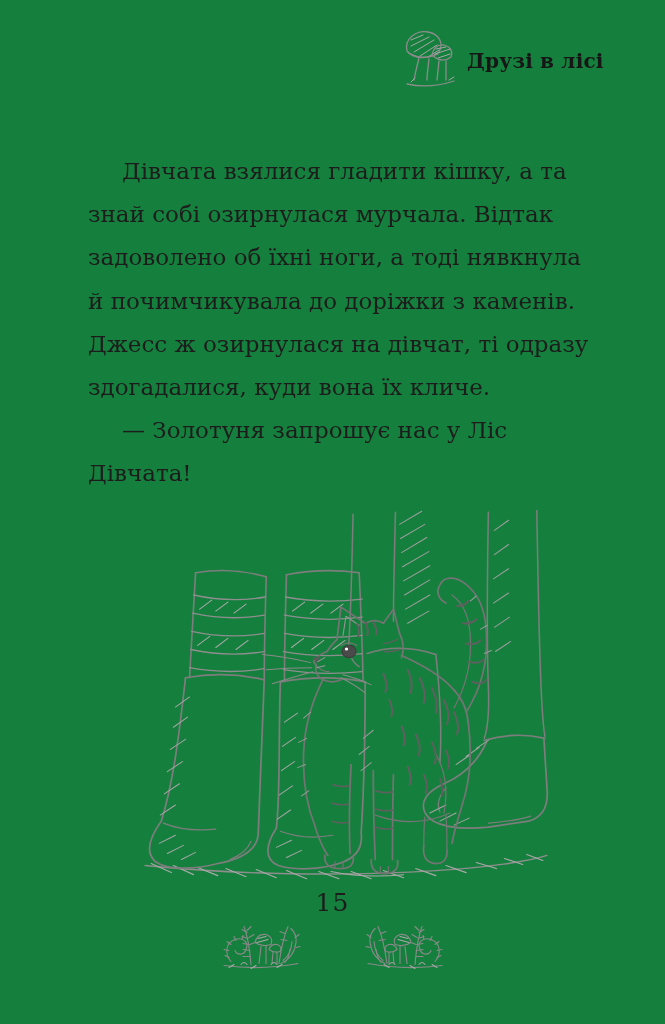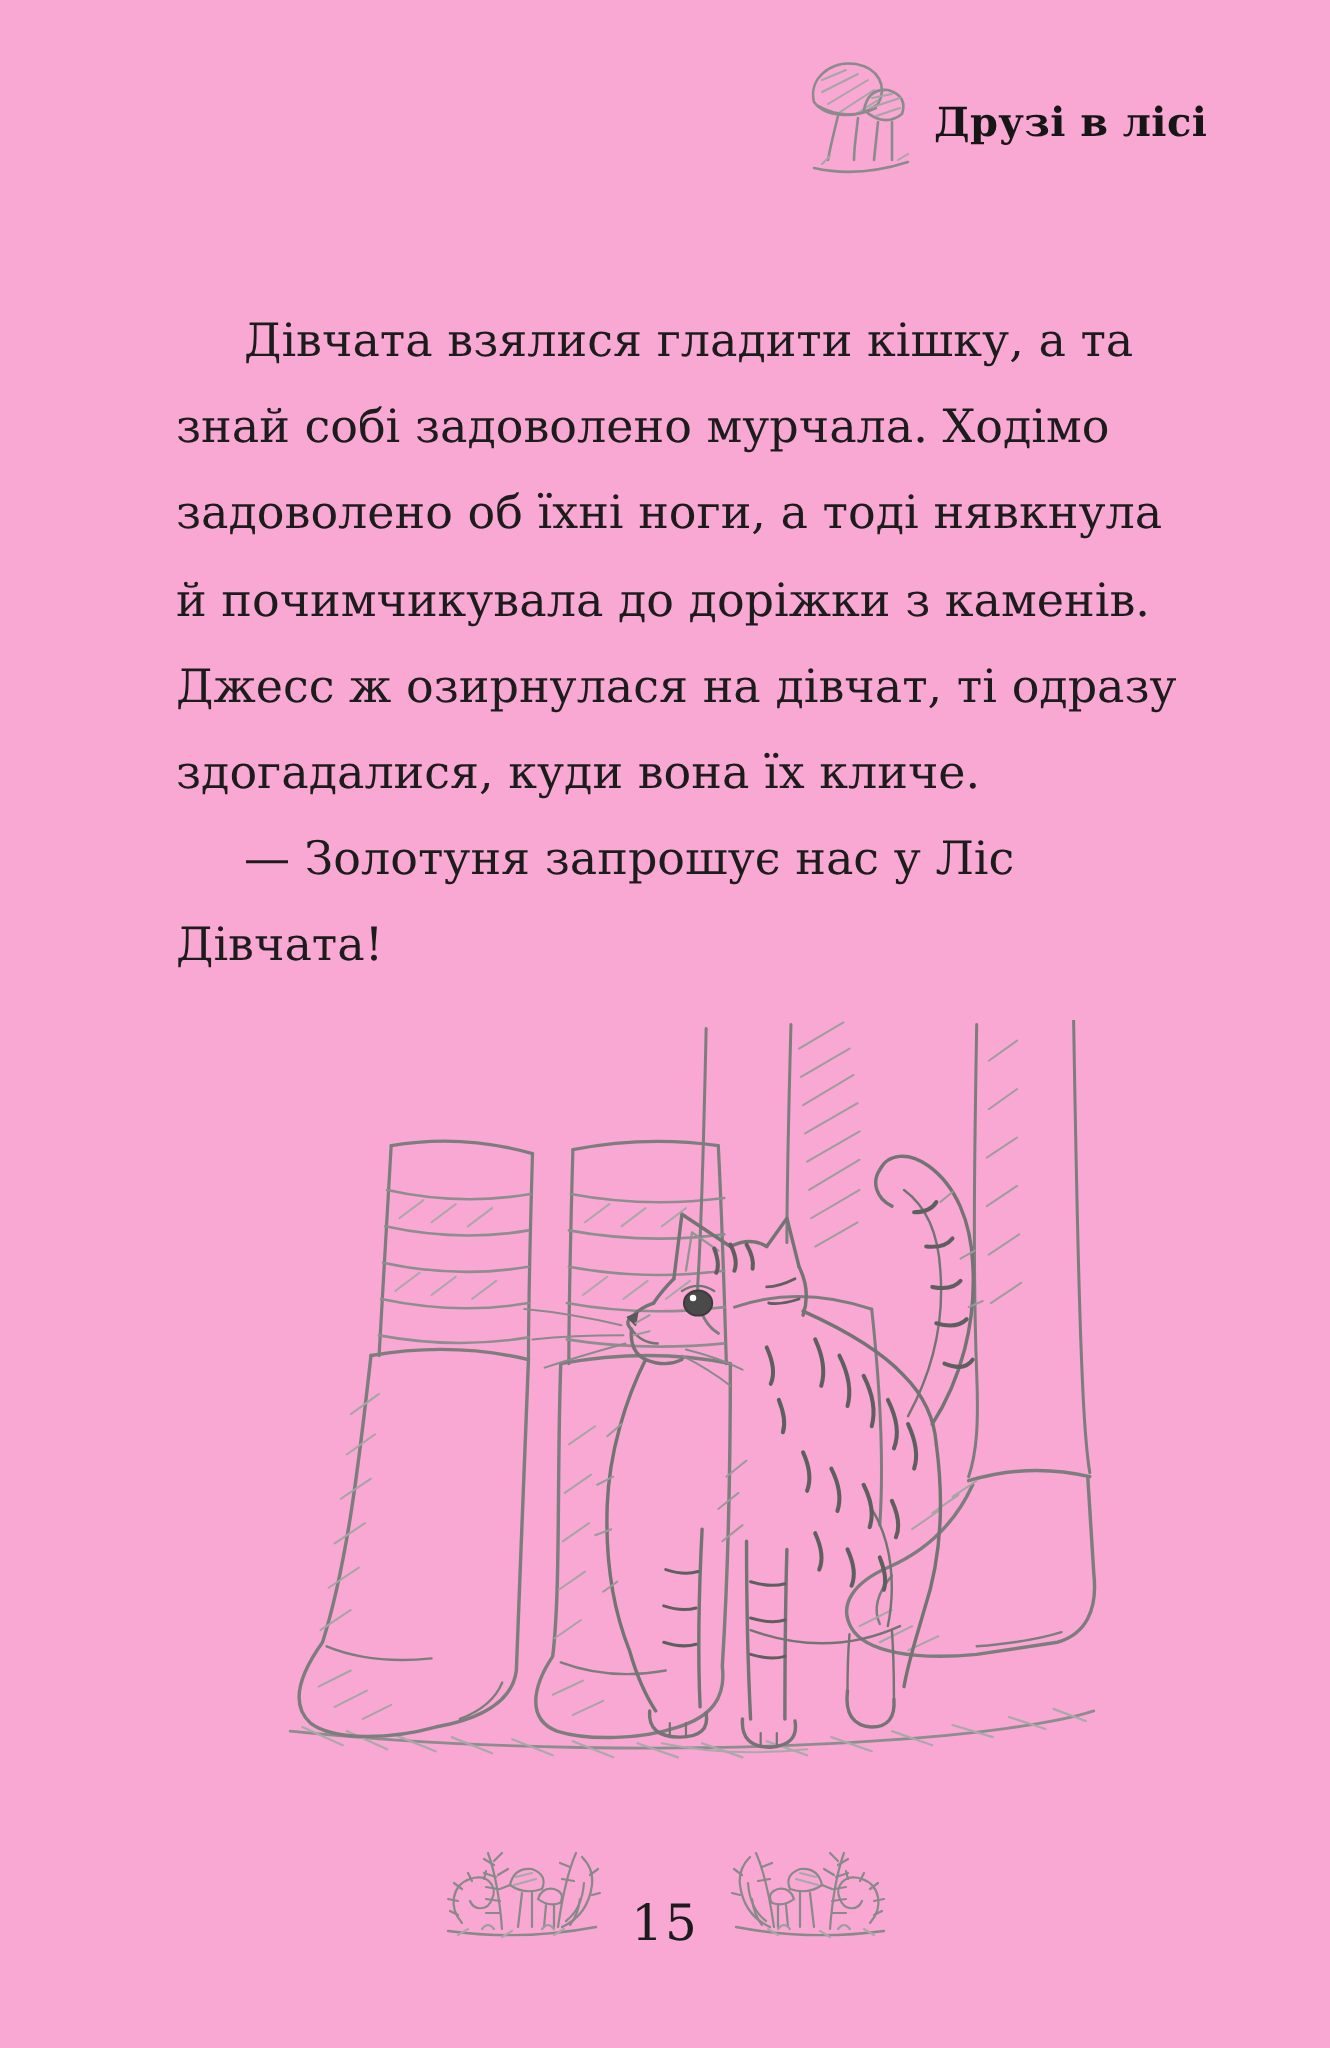--- a/index.html
+++ b/index.html
@@ -1,37 +1,37 @@
 <!DOCTYPE html>
 <html><head>
 <meta charset="utf-8">
 <style>
   html,body{margin:0;padding:0;background:#ffffff;}
   #page{
-    position:relative;width:665px;height:1024px;background:#f9a8d4;
+    position:relative;width:665px;height:1024px;background:#15803d;
     font-family:"DejaVu Serif", serif;color:#1f1f1f;overflow:hidden;
   }
   
   .hdr-icon{position:absolute;left:401px;top:28px;width:60px;height:62px;}
   .hdr-title{
     position:absolute;left:467px;top:49px;font-size:20px;font-weight:bold;
     letter-spacing:0.2px;white-space:nowrap;color:#161616;
   }
   
   .text-block{position:absolute;left:88px;top:150px;width:505px;font-size:23px;color:#1c1c1c;}
   .line{height:43.2px;line-height:43.2px;white-space:nowrap;}
   .indent{padding-left:34px;}
   
   .illus{position:absolute;left:133px;top:510px;width:424px;height:384px;}
   
   .orn{position:absolute;top:918px;width:80px;height:55px;}
   .orn-left{left:221px;}
   .orn-right{left:365px;transform:scaleX(-1);}
   .page-num{
-    position:absolute;left:0;top:947px;width:665px;text-align:center;
+    position:absolute;left:0;top:888px;width:665px;text-align:center;
     font-size:25px;color:#1c1c1c;letter-spacing:1px;
   }
   svg{display:block;width:100%;height:100%;}
 </style>
 </head>
 <body>
 
 <div id="page">
 
   <div class="hdr-icon">
@@ -56,21 +56,21 @@
       <path d="M38,33 L36,52"></path>
       <path d="M45,33 L45,52"></path>
       <path d="M6,56 Q28,61 53,53"></path>
       <path d="M10,54 l4,-4 M48,52 l5,-3" stroke="#a5a5a5" stroke-width="1"></path>
     </svg>
   </div>
   <div class="hdr-title">Друзі в лісі</div>
 
   <div class="text-block">
     <div class="line indent">Дівчата взялися гладити кішку, а та</div>
-    <div class="line">знай собі задоволено мурчала. Ходімо</div>
+    <div class="line">знай собі озирнулася мурчала. Відтак</div>
     <div class="line">задоволено об їхні ноги, а тоді нявкнула</div>
     <div class="line">й почимчикувала до доріжки з каменів.</div>
     <div class="line">Джесс ж озирнулася на дівчат, ті одразу</div>
     <div class="line">здогадалися, куди вона їх кличе.</div>
     <div class="line indent">— Золотуня запрошує нас у Ліс</div>
     <div class="line">Дівчата!</div>
   </div>
 
   <div class="illus">
     <svg viewBox="0 0 420 380" fill="none" stroke-linecap="round" stroke-linejoin="round">

